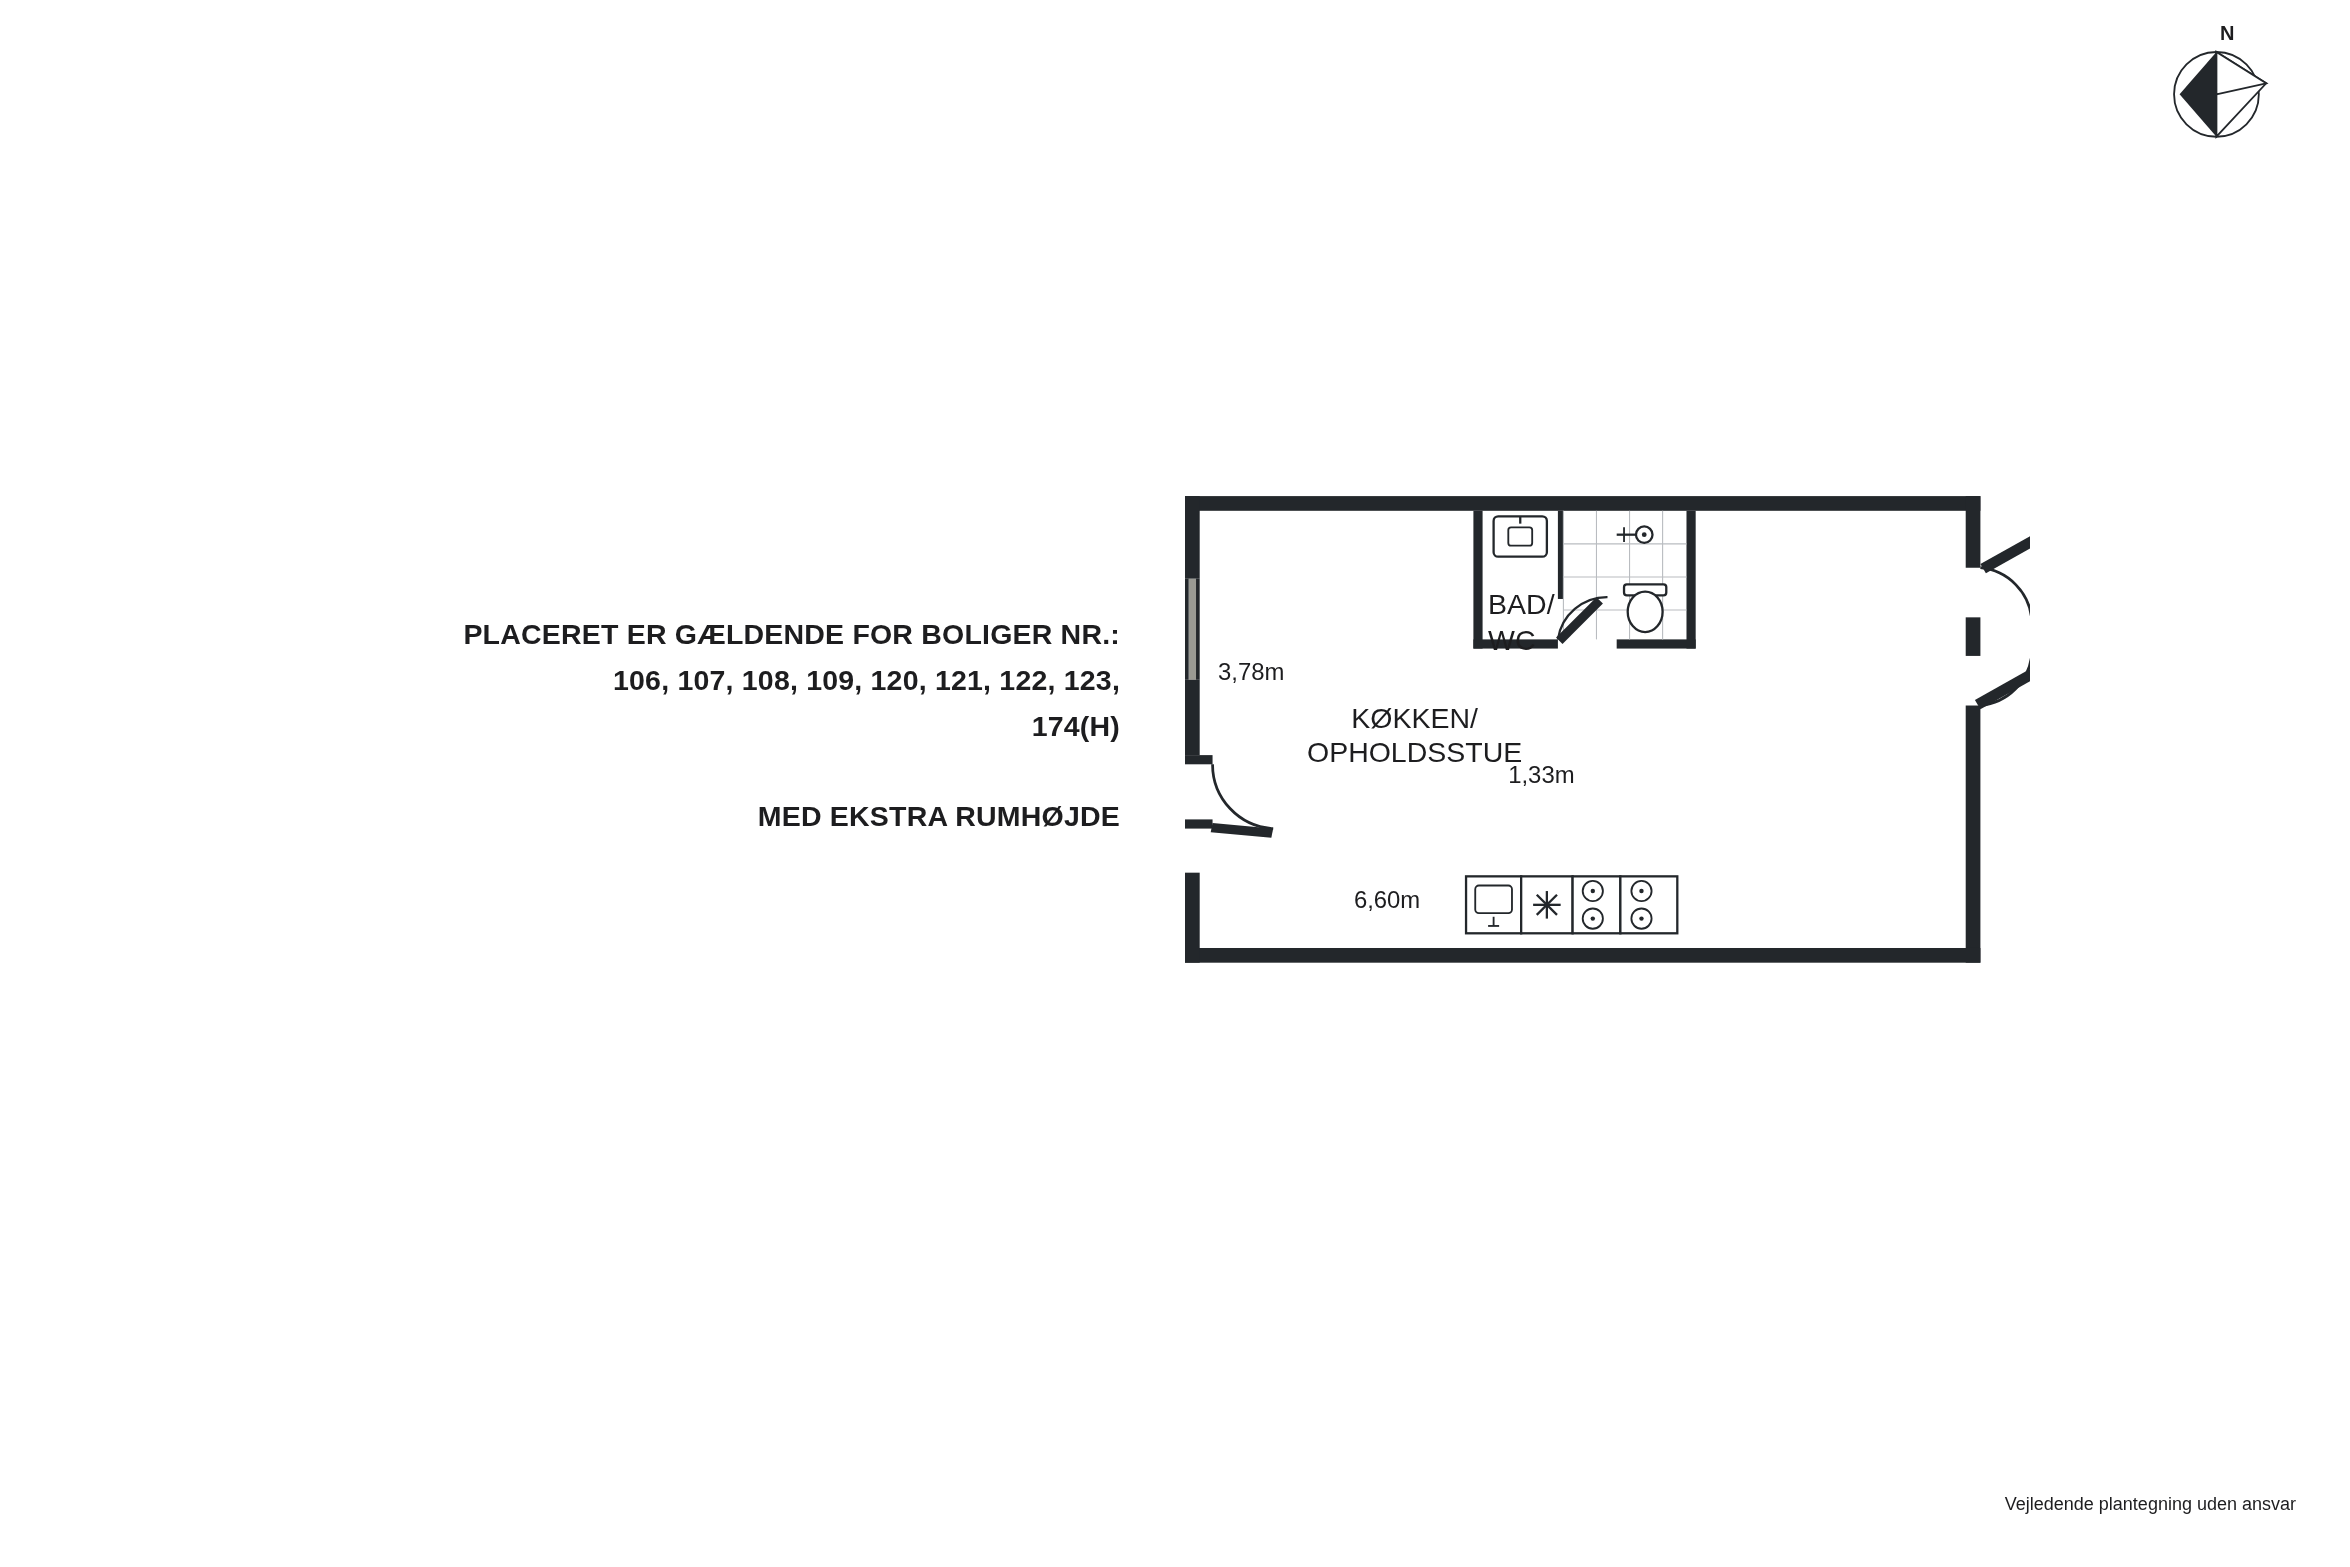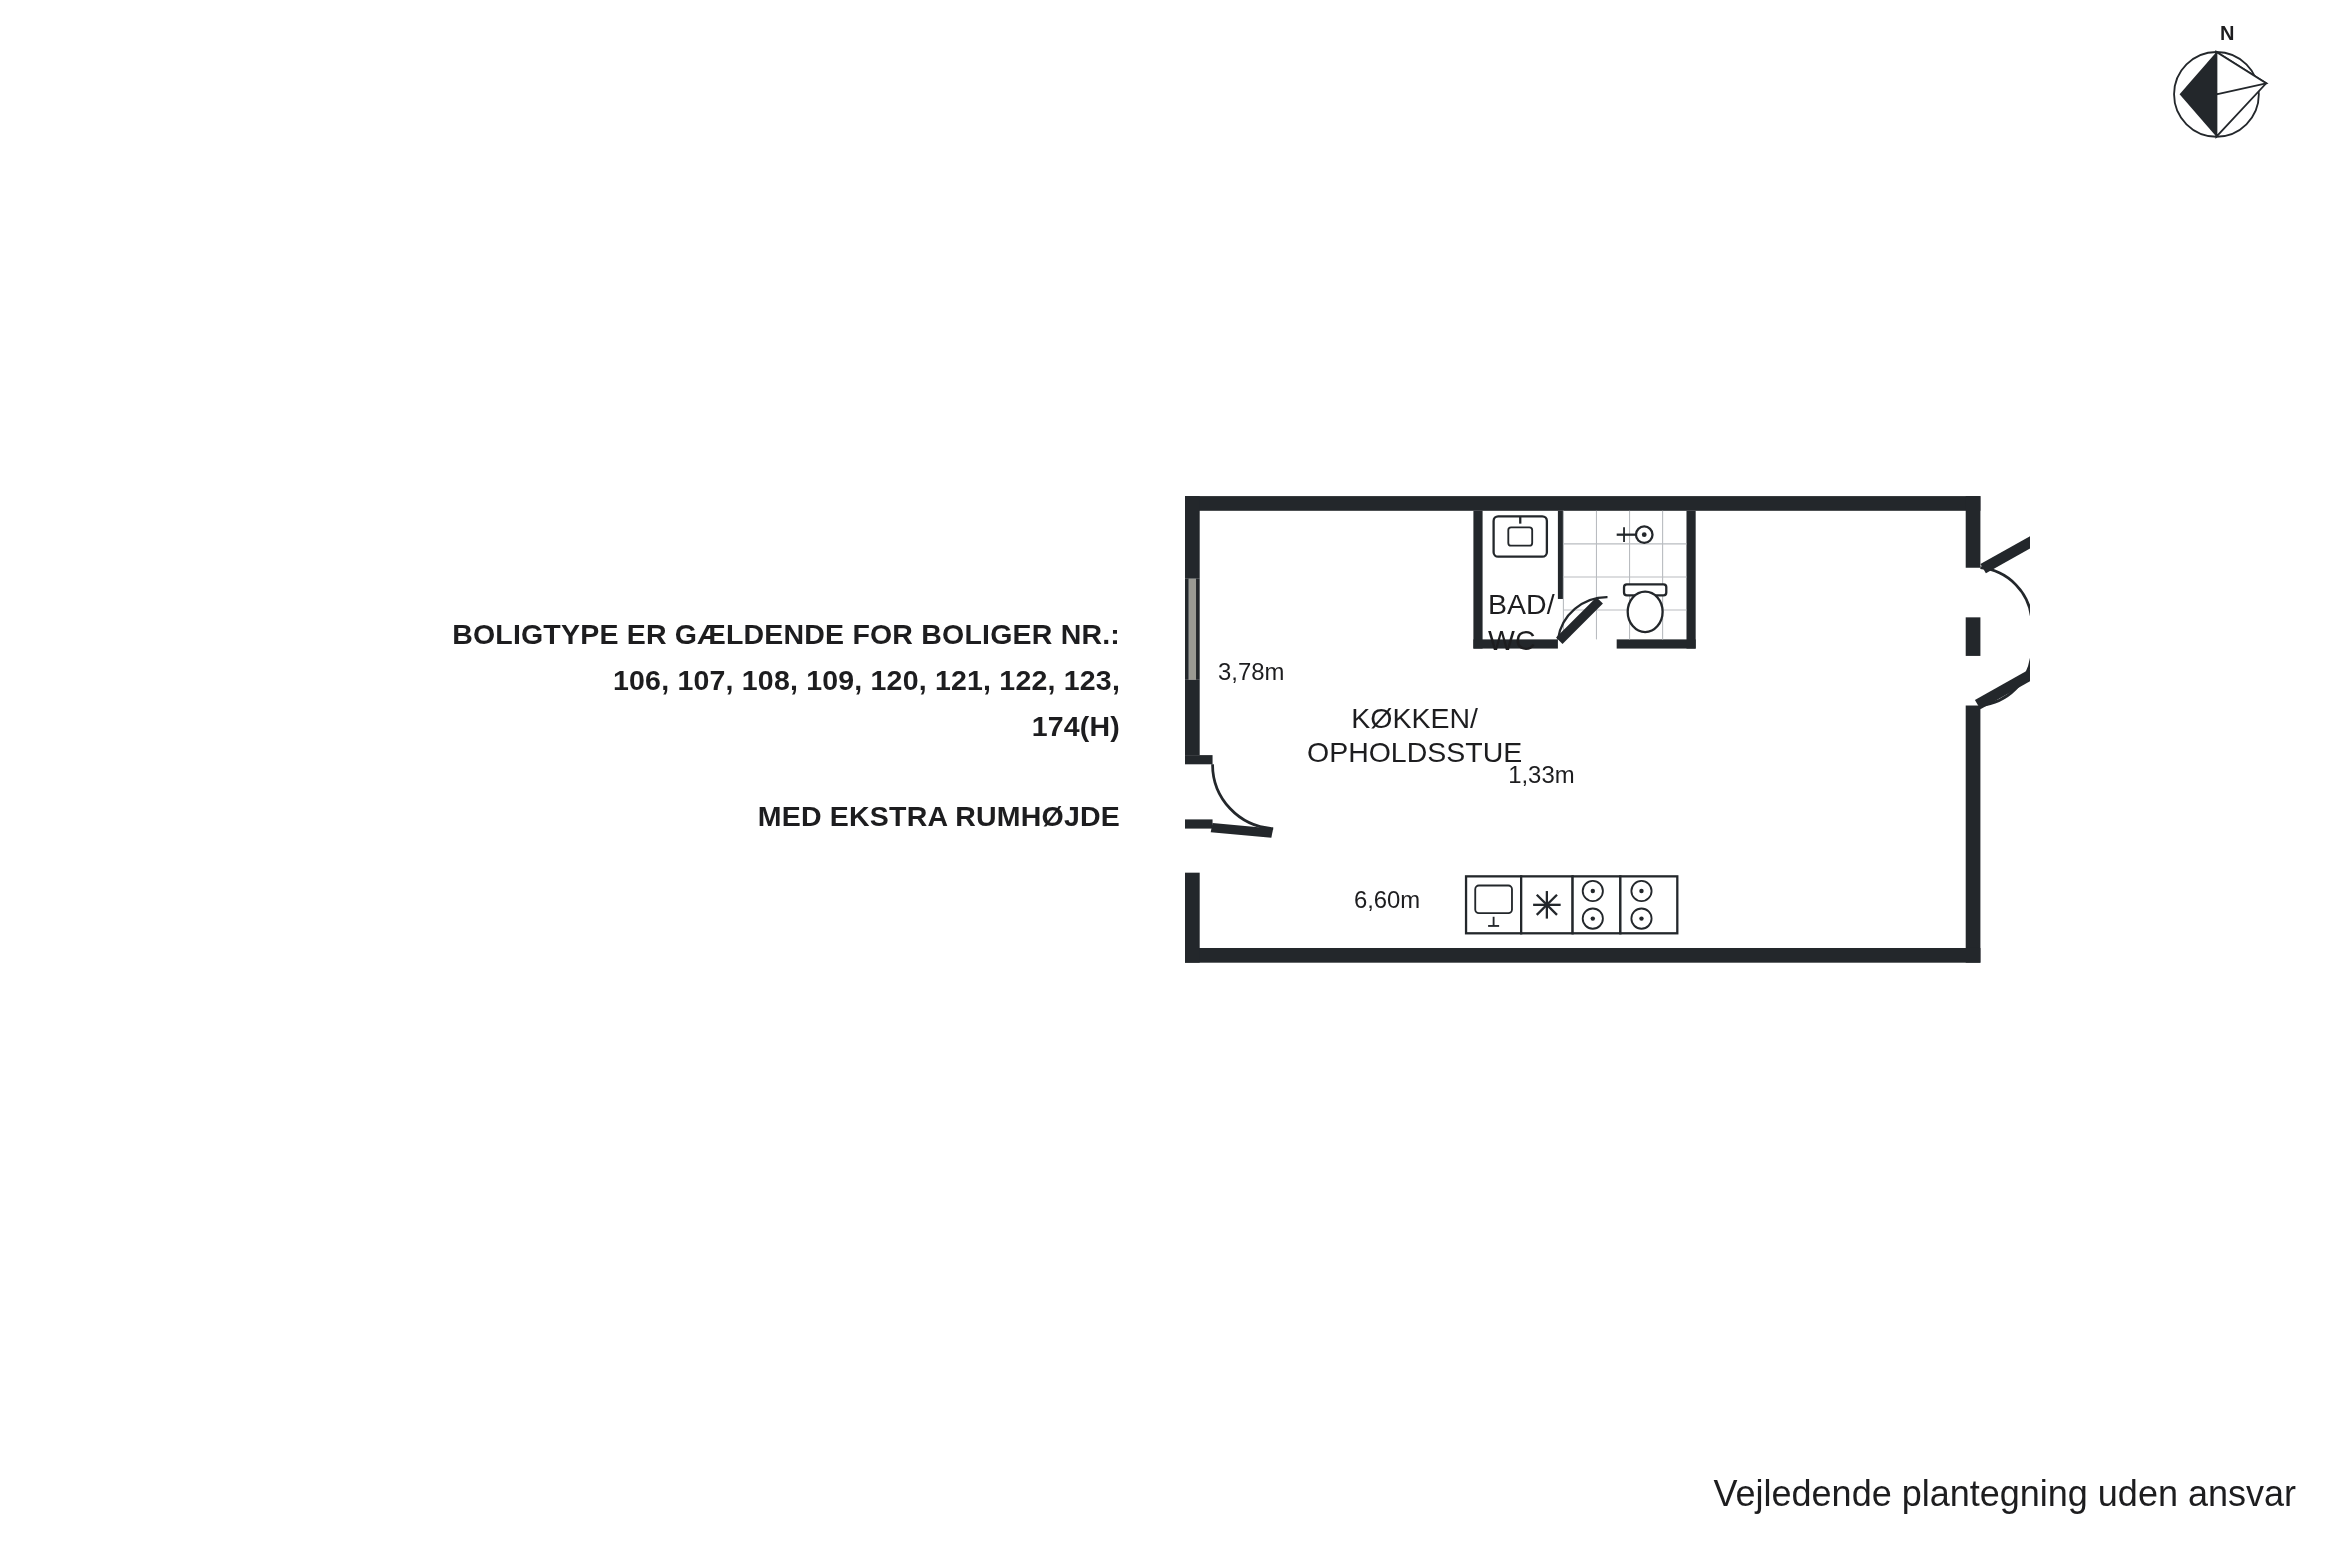--- a/index.html
+++ b/index.html
@@ -34,21 +34,21 @@
   }
   .desc-para-gap {
     height: 44px;
   }
 
   
   #footer-note {
     position: absolute;
     right: 55px;
     bottom: 53px;
-    font-size: 36px;
+    font-size: 18px;
     font-weight: 400;
     color: #1d1d1f;
   }
 
   
   #compass {
     position: absolute;
     left: 2163px;
     top: 27.5px;
     width: 129px;
@@ -87,21 +87,21 @@
     font-family: "Liberation Sans", sans-serif;
     font-size: 26px;
     fill: #1d1d1f;
     font-weight: 400;
   }
 </style>
 </head>
 <body>
 
 <div id="description-block">
-  <div class="desc-line">BOLIGTYPE ER GÆLDENDE FOR BOLIGER NR.:</div>
+  <div class="desc-line">PLACERET ER GÆLDENDE FOR BOLIGER NR.:</div>
   <div class="desc-line">106, 107, 108, 109, 120, 121, 122, 123,</div>
   <div class="desc-line">174(H)</div>
   <div class="desc-para-gap"></div>
   <div class="desc-line">MED EKSTRA RUMHØJDE</div>
 </div>
 
 <div id="compass">
   <span class="n-label">N</span>
   <svg width="129" height="129" viewBox="0 0 140 140">
     <circle cx="58" cy="72" r="46" fill="none" stroke="#23272b" stroke-width="2"></circle>

